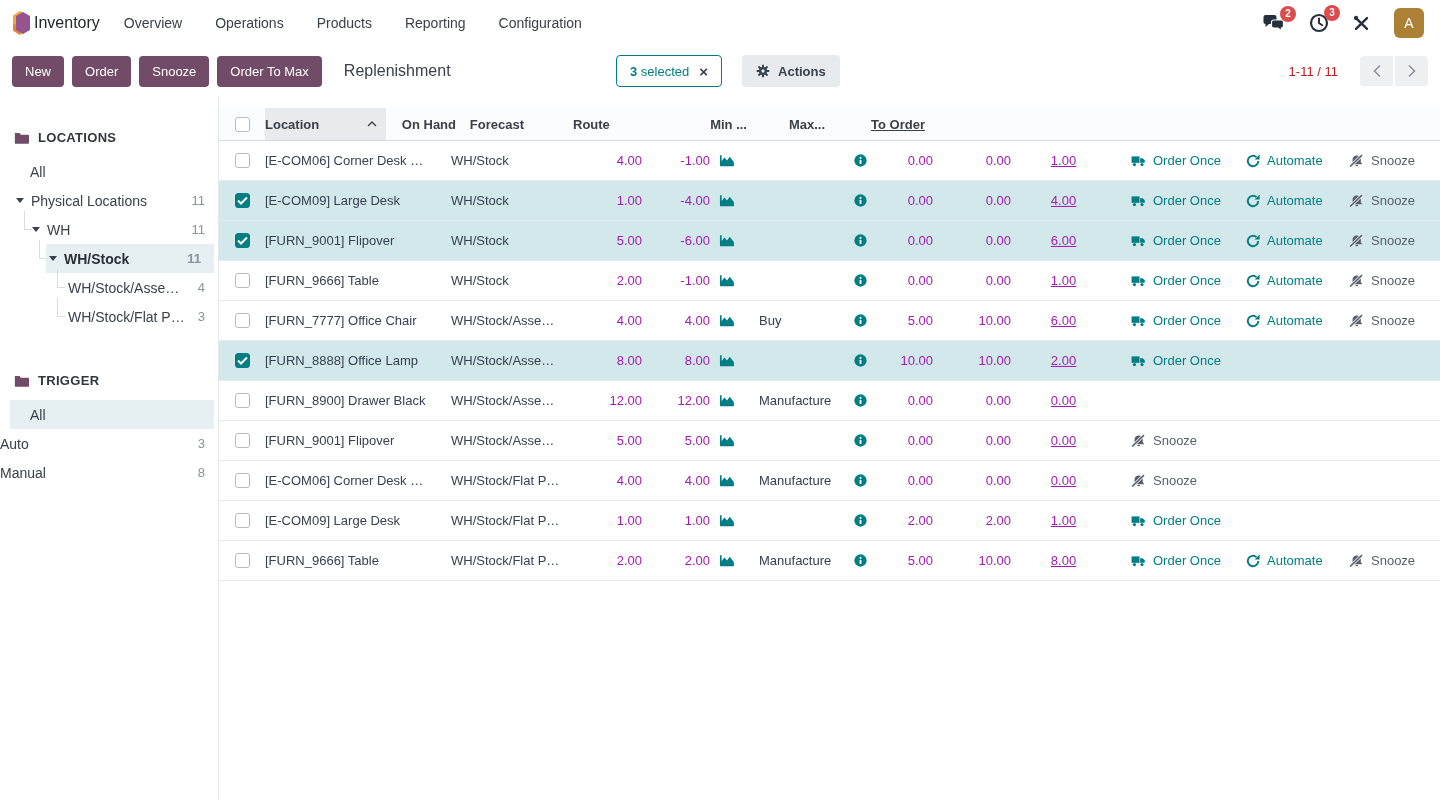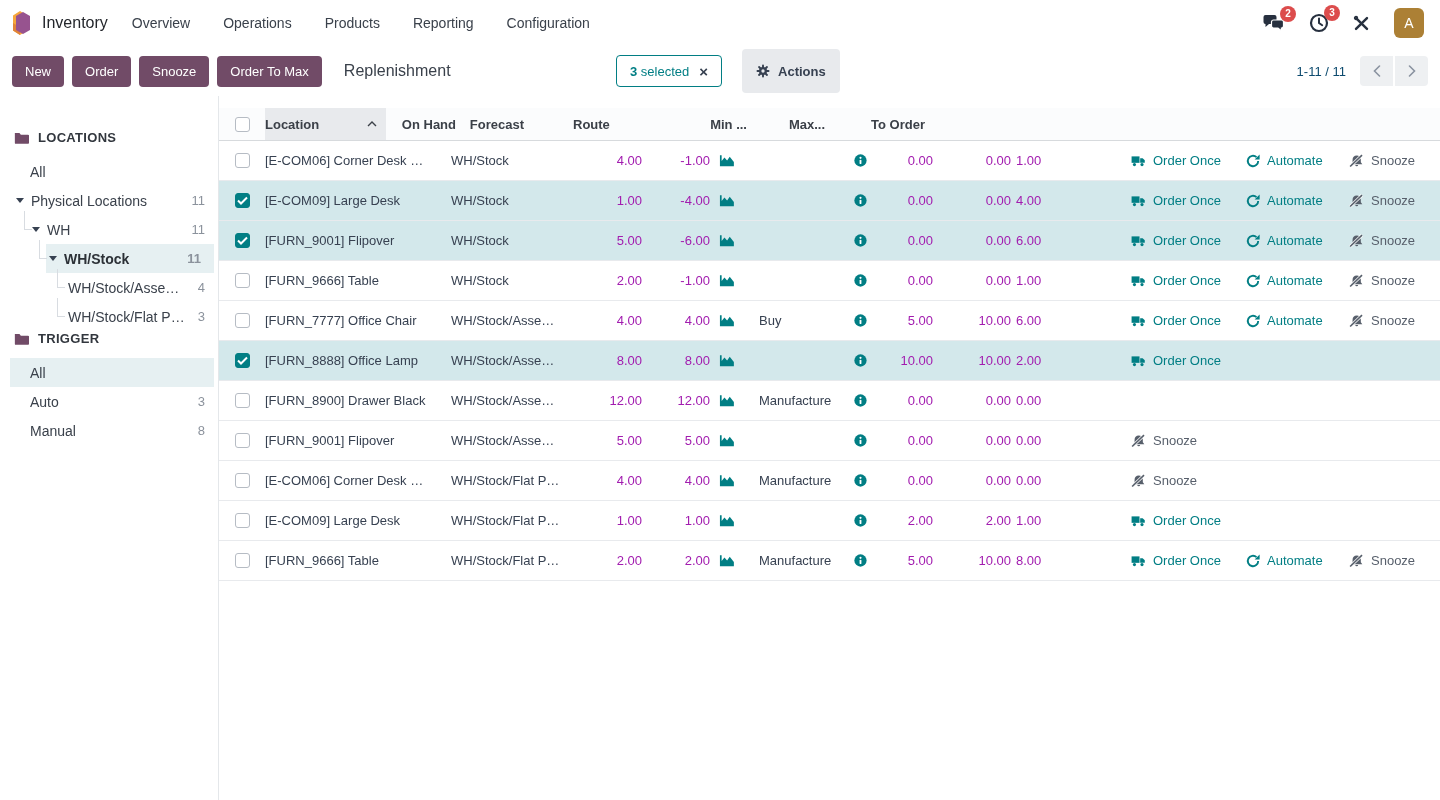--- a/index.html
+++ b/index.html
@@ -4,21 +4,21 @@
 <style>
   * { box-sizing: border-box; }
   html,body { margin:0; padding:0; }
   body {
     width:1440px; height:800px; overflow:hidden; background:#fff;
     font-family:"Liberation Sans", sans-serif; font-size:13px; color:#374151;
     position:relative;
   }
   
   .topnav { height:46px; display:flex; align-items:center; padding:0 16px 0 12px; background:#fff; }
-  .brand { display:flex; align-items:center; gap:8px; margin-right:24px; cursor:pointer; }
+  .brand { display:flex; align-items:center; margin-right:24px; cursor:pointer; }
   .brand-name { font-size:16px; color:#23262b; }
   .menu { display:flex; gap:33px; font-size:14px; color:#3a414b; }
   .menu-item { cursor:pointer; }
   .systray { margin-left:auto; display:flex; align-items:center; gap:24px; }
   .tray-icon { position:relative; cursor:pointer; display:flex; }
   .badge { position:absolute; top:-8px; right:-11px; background:#dc4c4c; color:#fff; font-size:10px;
            font-weight:700; border-radius:9px; min-width:16px; height:16px; line-height:16px;
            text-align:center; padding:0 4px; }
   .avatar { width:30px; height:30px; border-radius:6px; background:#ac8035; color:#fff; display:flex;
             align-items:center; justify-content:center; font-size:14px; cursor:pointer; }
@@ -26,26 +26,26 @@
   .controlbar { height:50px; display:flex; align-items:center; padding:0 12px; position:relative; }
   .btn-purple { background:#714b67; color:#fff; border:none; border-radius:4px; height:31px;
                 padding:0 13px; font-size:13px; font-family:inherit; margin-right:8px; cursor:pointer; }
   .view-title { font-size:16px; color:#3a414b; margin-left:14px; }
   .selection-group { position:absolute; left:616px; top:50%; transform:translateY(-50%);
                      display:flex; align-items:center; gap:20px; }
   .sel-pill { border:1px solid #017e84; color:#017e84; border-radius:4px; height:32px; display:flex;
               align-items:center; gap:10px; padding:0 13px; background:#fff; }
   .sel-count { font-weight:700; }
   .sel-close { color:#374151; font-size:15px; font-weight:700; cursor:pointer; line-height:1; }
-  .btn-actions { background:#e8eaed; border:none; border-radius:4px; height:44px; padding:0 14px;
+  .btn-actions { background:#e8eaed; border:none; border-radius:4px; height:32px; padding:0 14px;
                  display:flex; align-items:center; gap:8px; font-size:13px; font-weight:700;
                  color:#374151; font-family:inherit; cursor:pointer; }
   .pager { position:absolute; right:12px; top:50%; transform:translateY(-50%); display:flex;
            align-items:center; }
-  .pager-range { margin-right:14px; color:#0c4a6e; }
+  .pager-range { margin-right:22px; color:#b91c1c; }
   .pager-btn { width:33px; height:30px; background:#eef0f2; display:flex; align-items:center;
                justify-content:center; cursor:pointer; }
   .pager-prev { border-radius:4px 0 0 4px; margin-right:2px; }
   .pager-next { border-radius:0 4px 4px 0; }
   
   .layout { display:flex; height:704px; }
   .sidebar { width:219px; border-right:1px solid #e4e7ea; padding-top:34px; flex:none; }
   .side-title { display:flex; align-items:center; gap:9px; padding-left:14px; margin-bottom:12px;
                 font-weight:700; font-size:13px; letter-spacing:.3px; color:#32373e; }
   .side-item { height:29px; display:flex; align-items:center; font-size:14px; color:#3a414b;
@@ -53,45 +53,45 @@
   .side-item .count { margin-left:auto; color:#8b929c; font-size:13px; }
   .side-item.active { background:#e6f0f2; }
   .side-item.bold { font-weight:700; color:#2c3137; }
   .caret { width:0; height:0; border-left:4px solid transparent; border-right:4px solid transparent;
            border-top:5px solid #374151; margin-right:7px; flex:none; }
   .it-all-loc { padding-left:30px; }
   .it-phys { padding-left:16px; }
   .it-wh { padding-left:32px; }
   .it-whstock { margin-left:46px; margin-right:4px; padding-left:3px; }
   .it-child { padding-left:68px; }
-  .it-trig { padding-left:30px; }
+  .it-trig { }
   .it-trig-all { margin-left:10px; margin-right:4px; padding-left:20px; }
   .elb::before { content:""; position:absolute; width:7px; height:18px; top:-4px;
                  border-left:1px solid #d8dce1; border-bottom:1px solid #d8dce1; }
   .elb-wh::before { left:24px; }
   .elb-stock::before { left:-7px; }
   .elb-child::before { left:57px; }
-  .trigger-block { }
+  .trigger-block { margin-top:42px; }
   
   .main { flex:1; padding-top:12px; }
   .thead { display:flex; align-items:stretch; height:33px; background:#fbfcfd;
            border-bottom:1px solid #d7dadd; font-weight:700; color:#3b4048; }
   .thead .cell { display:flex; align-items:center; }
   .cell { flex:none; }
   .c-check   { width:46px;  display:flex; align-items:center; justify-content:center; }
   .c-product { width:186px; padding-right:6px; white-space:nowrap; overflow:hidden; }
   .c-location{ width:121px; white-space:nowrap; overflow:hidden;gap:43px; }
   .c-onhand  { width:70px;  text-align:right; justify-content:flex-end; }
   .c-forecast{ width:68px;  text-align:right; justify-content:flex-end; }
   .c-chart   { width:34px;  display:flex; align-items:center; justify-content:center; }
   .c-route   { width:102px; padding-left:15px; white-space:nowrap; overflow:hidden; }
   .c-info    { width:28px;  display:flex; align-items:center; justify-content:center; }
   .c-min     { width:64px;  text-align:right; justify-content:flex-end; padding-right:5px; }
   .c-max     { width:78px;  text-align:right; justify-content:flex-end; padding-right:5px; }
-  .c-toorder { width:100px; text-align:left; justify-content:flex-end; padding-right:5px; }
+  .c-toorder { width:100px; text-align:center; justify-content:flex-end; padding-right:5px;text-decoration:underline; }
   .c-actions { flex:1; display:flex; align-items:center; gap:20px; padding-left:15px; }
   .th-location { background:#e8eaed; justify-content:space-between; padding-right:9px; }
   .trow { display:flex; align-items:center; height:40px; border-bottom:1px solid #e8eaed;
           background:#fff; cursor:pointer; }
   .trow.selected { background:#d3e8eb; }
   .num { color:#a21caf; }
   .cb { width:15px; height:15px; border:1px solid #b6bcc4; border-radius:3px; background:#fff;
         display:flex; align-items:center; justify-content:center; cursor:pointer; flex:none; }
   .cb svg { display:none; }
   .cb.checked { background:#017e84; border-color:#017e84; }

